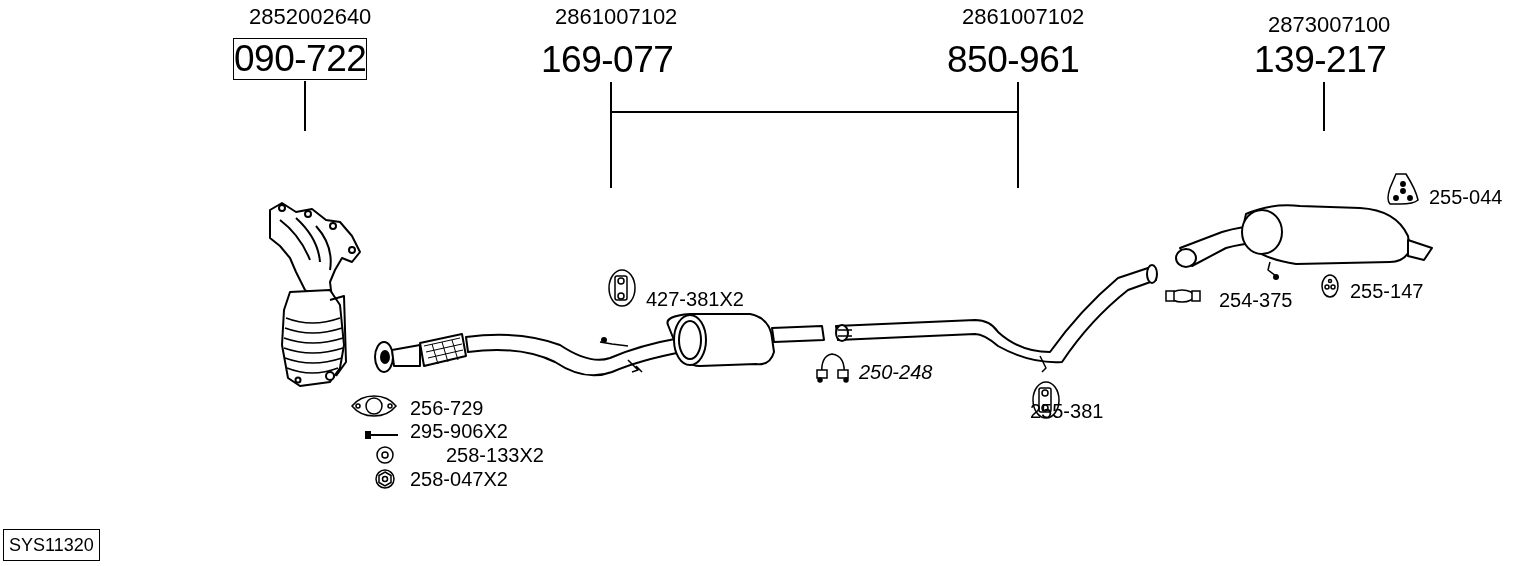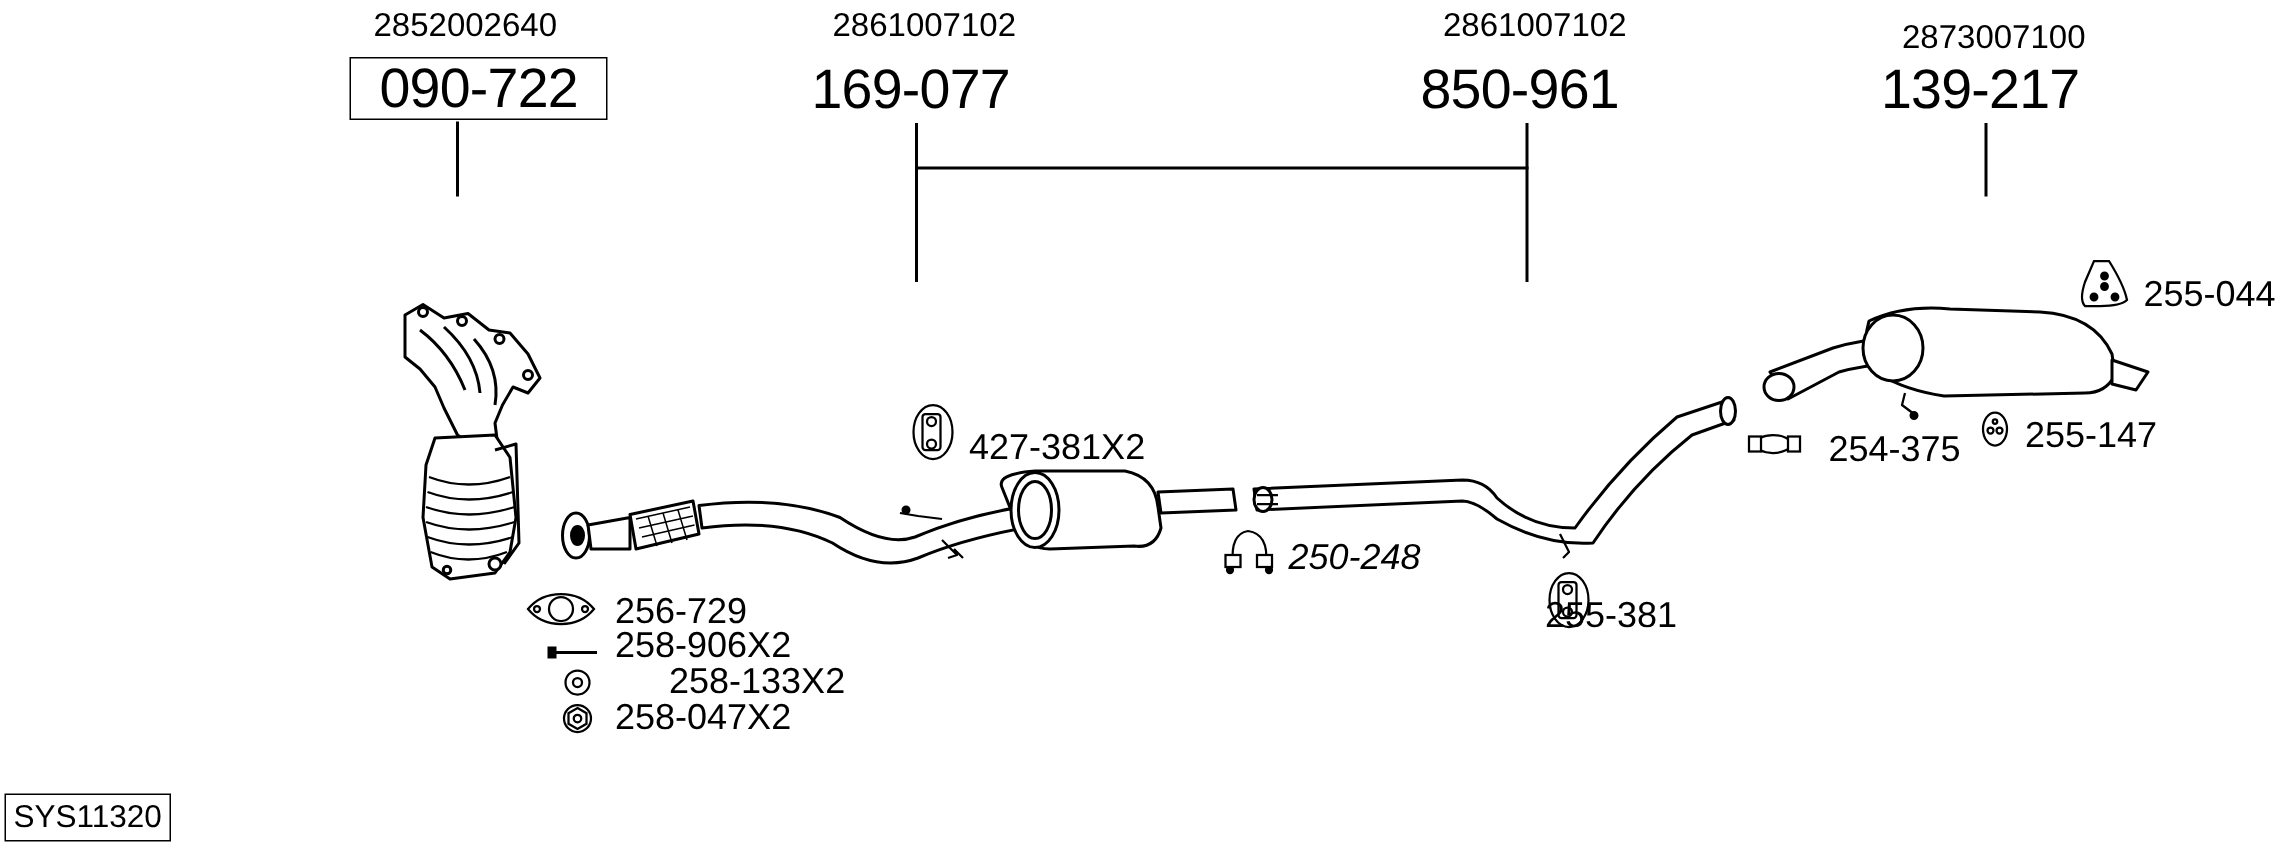--- a/index.html
+++ b/index.html
@@ -1,26 +1,26 @@
 <!DOCTYPE html>
 <html><head>
   <meta charset="utf-8">
   <style>
     html, body { margin: 0; padding: 0; background: #ffffff; }
     body { width: 1530px; height: 566px; position: relative; overflow: hidden;
            font-family: "Liberation Sans", sans-serif; color: #000; }
     .abs { position: absolute; }
     .oem { font-size: 22px; line-height: 18px; white-space: nowrap; }
     .part-big { font-size: 37px; line-height: 40px; white-space: nowrap; letter-spacing: -0.5px; }
-    .part-box { border: 1.5px solid #000; padding: 0 19px; }
-    .lbl { font-size: 24px; line-height: 22px; white-space: nowrap; }
+    .part-box { border: 1.5px solid #000; padding: 0 0; }
+    .lbl { font-size: 20px; line-height: 22px; white-space: nowrap; }
     .vline { position: absolute; width: 1.5px; background: #000; }
     .hline { position: absolute; height: 1.5px; background: #000; }
     svg.diagram { position: absolute; left: 0; top: 0; }
-    .sys { font-size: 21px; line-height: 30px; border: 1.5px solid #000; padding: 0 5px; white-space: nowrap; }
+    .sys { font-size: 18px; line-height: 30px; border: 1.5px solid #000; padding: 0 5px; white-space: nowrap; }
   </style>
 </head>
 <body>
 
 <svg class="diagram" width="1530" height="566" viewBox="0 0 1530 566">
 
   <g fill="#fff" stroke="#000" stroke-width="2" stroke-linejoin="round">
     <path d="M270,210 L282,203 L296,212 L312,209 L326,220 L340,222 L352,236 L360,252 L352,262 L342,258 L335,270 L330,282 L332,298 L320,300 L305,290 L296,272 L290,258 L280,246 L270,238 Z"></path>
     <path d="M280,220 Q300,235 310,260 M296,218 Q318,238 320,262 M316,226 Q334,246 330,270" fill="none"></path>
     <circle cx="282" cy="208" r="3"></circle>
@@ -138,21 +138,21 @@
 <div class="abs part-big" style="left:947px; top:40px;">850-961</div>
 <div class="vline" style="left:1017px; top:82px; height:106px;"></div>
 
 <div class="hline" style="left:610px; top:111px; width:409px;"></div>
 
 <div class="abs oem" style="left:1268px; top:16px;">2873007100</div>
 <div class="abs part-big" style="left:1254px; top:40px;">139-217</div>
 <div class="vline" style="left:1323px; top:82px; height:49px;"></div>
 
 <div class="abs lbl" style="left:410px; top:397px;">256-729</div>
-<div class="abs lbl" style="left:410px; top:420px;">258-906X2</div>
+<div class="abs lbl" style="left:410px; top:420px;">295-906X2</div>
 <div class="abs lbl" style="left:410px; top:444px;margin-left:36px;">258-133X2</div>
 <div class="abs lbl" style="left:410px; top:468px;">258-047X2</div>
 <div class="abs lbl" style="left:646px; top:288px;">427-381X2</div>
 <div class="abs lbl" style="left:859px; top:361px;font-style:italic;">250-248</div>
 <div class="abs lbl" style="left:1030px; top:400px;">255-381</div>
 <div class="abs lbl" style="left:1219px; top:289px;">254-375</div>
 <div class="abs lbl" style="left:1350px; top:280px;">255-147</div>
 <div class="abs lbl" style="left:1429px; top:186px;">255-044</div>
 
 <div class="abs sys" style="left:3px; top:529px;">SYS11320</div>

